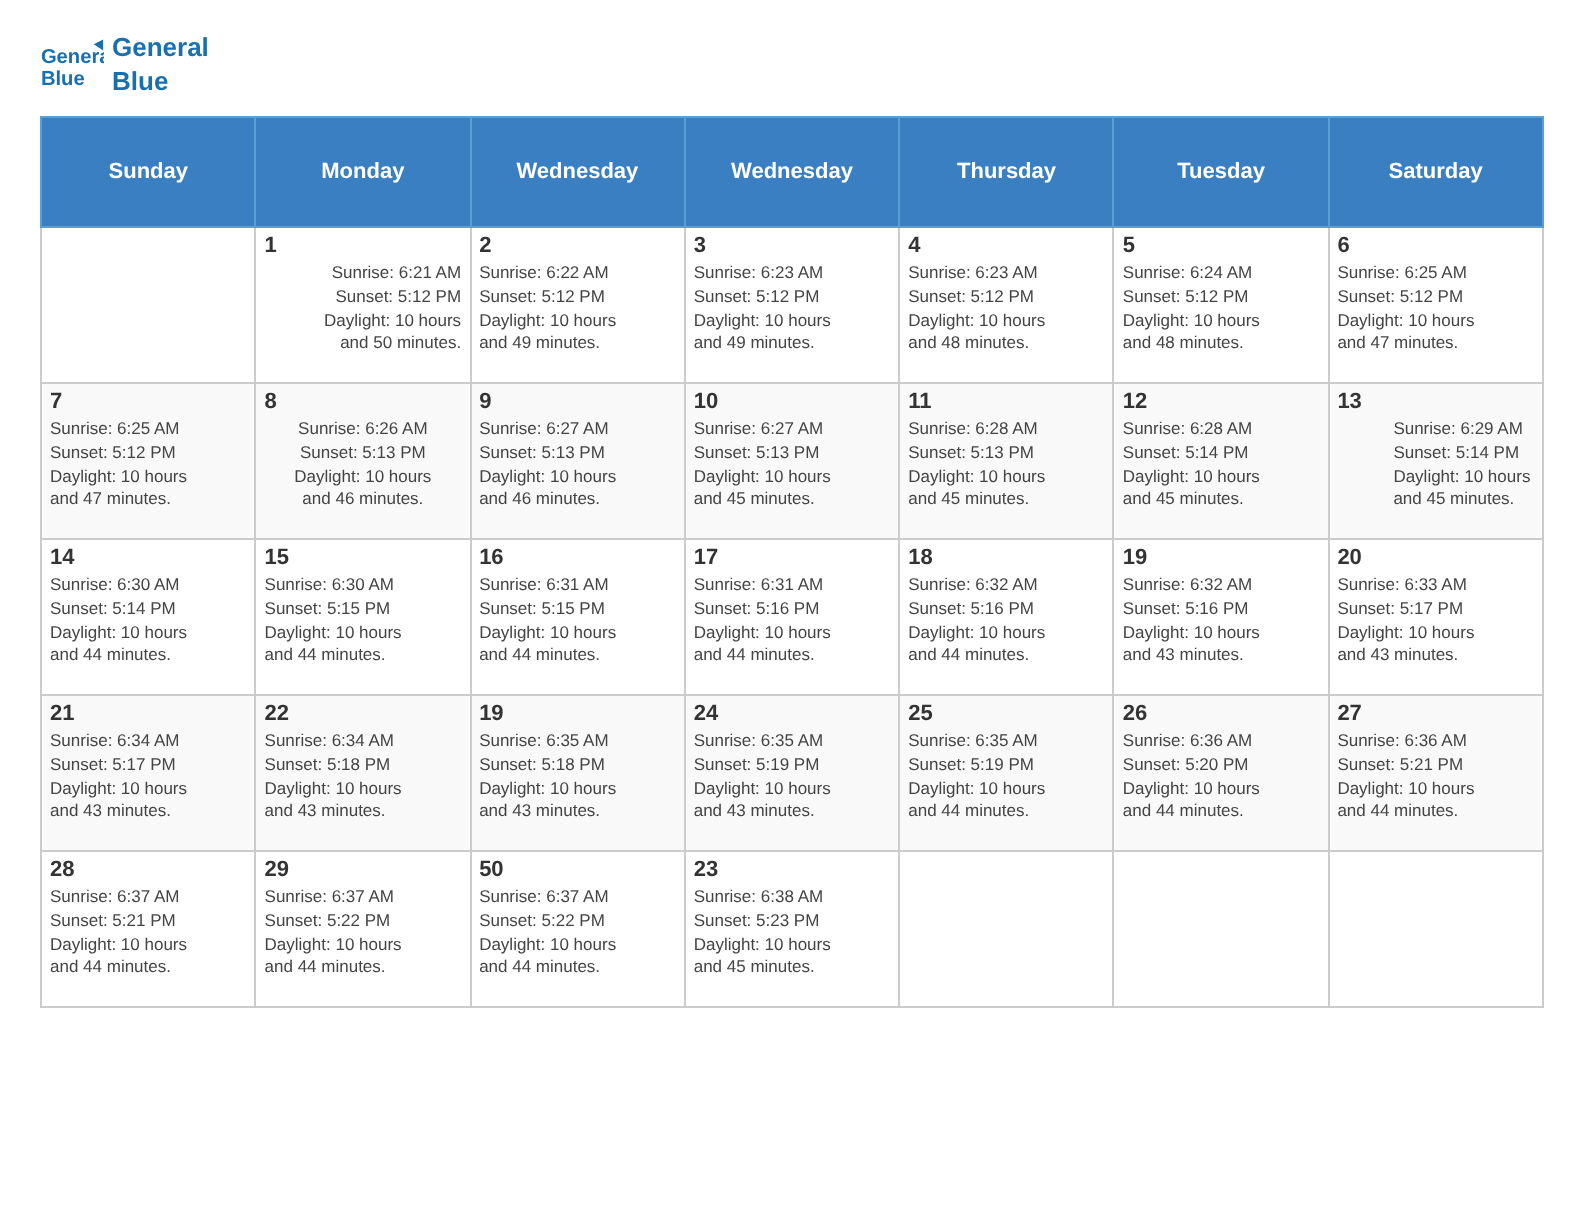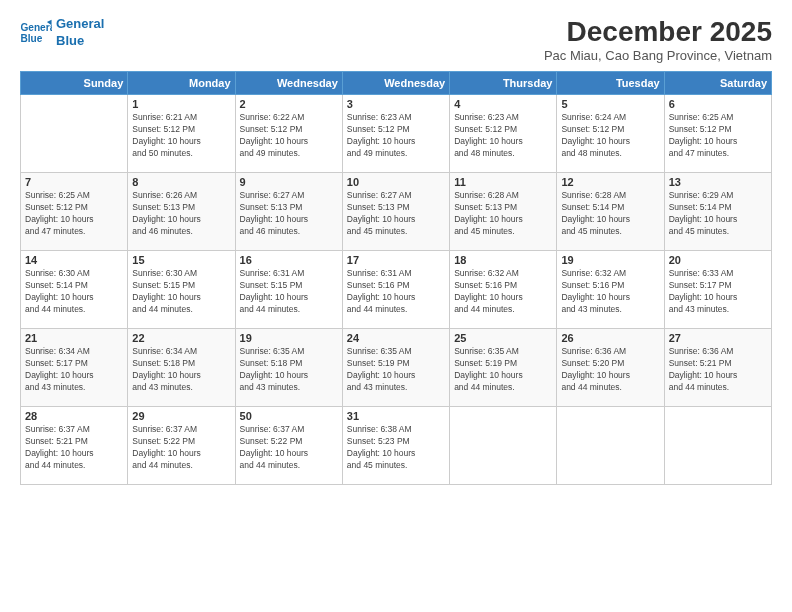--- a/index.html
+++ b/index.html
@@ -46,22 +46,22 @@
     table {
       width: 100%;
       border-collapse: collapse;
       table-layout: fixed;
     }
     thead tr th {
       background-color: #3a7fc1;
       color: #fff;
       font-size: 11px;
       font-weight: bold;
-      padding: 5px 4px;
-      text-align: right;
+      padding: 21px 4px;
+      text-align: center;
       border: 1px solid #5a9fd4;
     }
     tbody tr td {
       border: 1px solid #ccc;
       vertical-align: top;
       padding: 3px 4px;
       font-size: 9px;
       color: #333;
       height: 78px;
     }
@@ -93,44 +93,40 @@
       <svg class="logo-icon" viewBox="0 0 40 36" xmlns="http://www.w3.org/2000/svg">
         <text x="0" y="16" font-size="13" font-weight="bold" fill="#1a6faf">General</text>
         <text x="0" y="30" font-size="13" font-weight="bold" fill="#1a6faf">Blue</text>
         <polygon points="68,8 80,2 80,16" fill="#1a6faf" transform="scale(0.5)"></polygon>
       </svg>
       <div style="display:flex;flex-direction:column;line-height:1.3;">
         <span style="font-size:13px;font-weight:bold;color:#1a6faf;">General</span>
         <span style="font-size:13px;font-weight:bold;color:#1a6faf;">Blue</span>
       </div>
     </div>
-    <div class="title-block">
-      <div class="main-title">December 2025</div>
-      <div class="subtitle">Pac Miau, Cao Bang Province, Vietnam</div>
-    </div>
   </div>
 
   <table>
     <thead>
       <tr>
       <th>Sunday</th>
           <th>Monday</th>
           <th>Wednesday</th>
           <th>Wednesday</th>
           <th>Thursday</th>
           <th>Tuesday</th>
           <th>Saturday</th>
         </tr>
     </thead>
     <tbody id="calendar-body">
     <tr>
           <td></td>
           <td>
             <span class="day-num">1</span>
-            <div class="day-info" style="white-space: pre-line;">Sunrise: 6:21 AM
+            <div class="day-info" style="white-space: pre-line; text-align: right;">Sunrise: 6:21 AM
 Sunset: 5:12 PM
 Daylight: 10 hours
 and 50 minutes.</div>
           </td>
           <td>
             <span class="day-num">2</span>
             <div class="day-info" style="white-space: pre-line;">Sunrise: 6:22 AM
 Sunset: 5:12 PM
 Daylight: 10 hours
 and 49 minutes.</div>
@@ -167,21 +163,21 @@
         <tr>
           <td>
             <span class="day-num">7</span>
             <div class="day-info" style="white-space: pre-line;">Sunrise: 6:25 AM
 Sunset: 5:12 PM
 Daylight: 10 hours
 and 47 minutes.</div>
           </td>
           <td>
             <span class="day-num">8</span>
-            <div class="day-info" style="white-space: pre-line;">Sunrise: 6:26 AM
+            <div class="day-info" style="white-space: pre-line; text-align: center;">Sunrise: 6:26 AM
 Sunset: 5:13 PM
 Daylight: 10 hours
 and 46 minutes.</div>
           </td>
           <td>
             <span class="day-num">9</span>
             <div class="day-info" style="white-space: pre-line;">Sunrise: 6:27 AM
 Sunset: 5:13 PM
 Daylight: 10 hours
 and 46 minutes.</div>
@@ -202,21 +198,21 @@
           </td>
           <td>
             <span class="day-num">12</span>
             <div class="day-info" style="white-space: pre-line;">Sunrise: 6:28 AM
 Sunset: 5:14 PM
 Daylight: 10 hours
 and 45 minutes.</div>
           </td>
           <td>
             <span class="day-num">13</span>
-            <div class="day-info" style="white-space: pre-line;">Sunrise: 6:29 AM
+            <div class="day-info" style="white-space: pre-line; margin-left: 28px;">Sunrise: 6:29 AM
 Sunset: 5:14 PM
 Daylight: 10 hours
 and 45 minutes.</div>
           </td>
         </tr>
         <tr>
           <td>
             <span class="day-num">14</span>
             <div class="day-info" style="white-space: pre-line;">Sunrise: 6:30 AM
 Sunset: 5:14 PM
@@ -333,21 +329,21 @@
 and 44 minutes.</div>
           </td>
           <td>
             <span class="day-num">50</span>
             <div class="day-info" style="white-space: pre-line;">Sunrise: 6:37 AM
 Sunset: 5:22 PM
 Daylight: 10 hours
 and 44 minutes.</div>
           </td>
           <td>
-            <span class="day-num">31</span>
+            <span class="day-num">23</span>
             <div class="day-info" style="white-space: pre-line;">Sunrise: 6:38 AM
 Sunset: 5:23 PM
 Daylight: 10 hours
 and 45 minutes.</div>
           </td>
           <td></td>
           <td></td>
           <td></td>
         </tr>
       </tbody>

